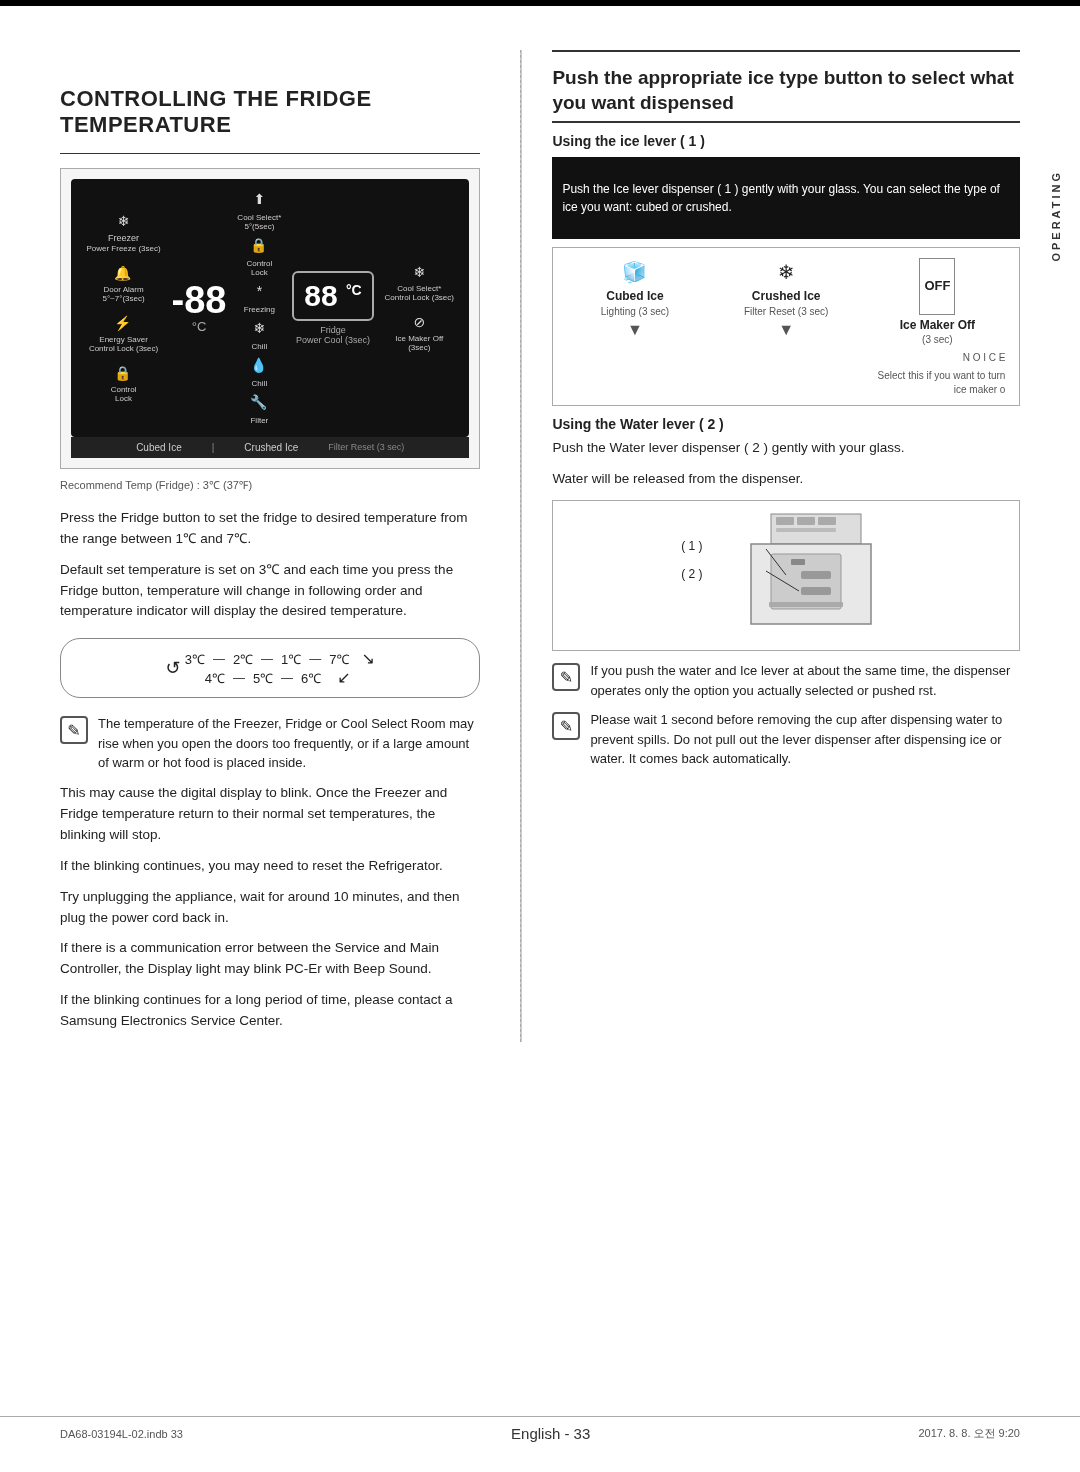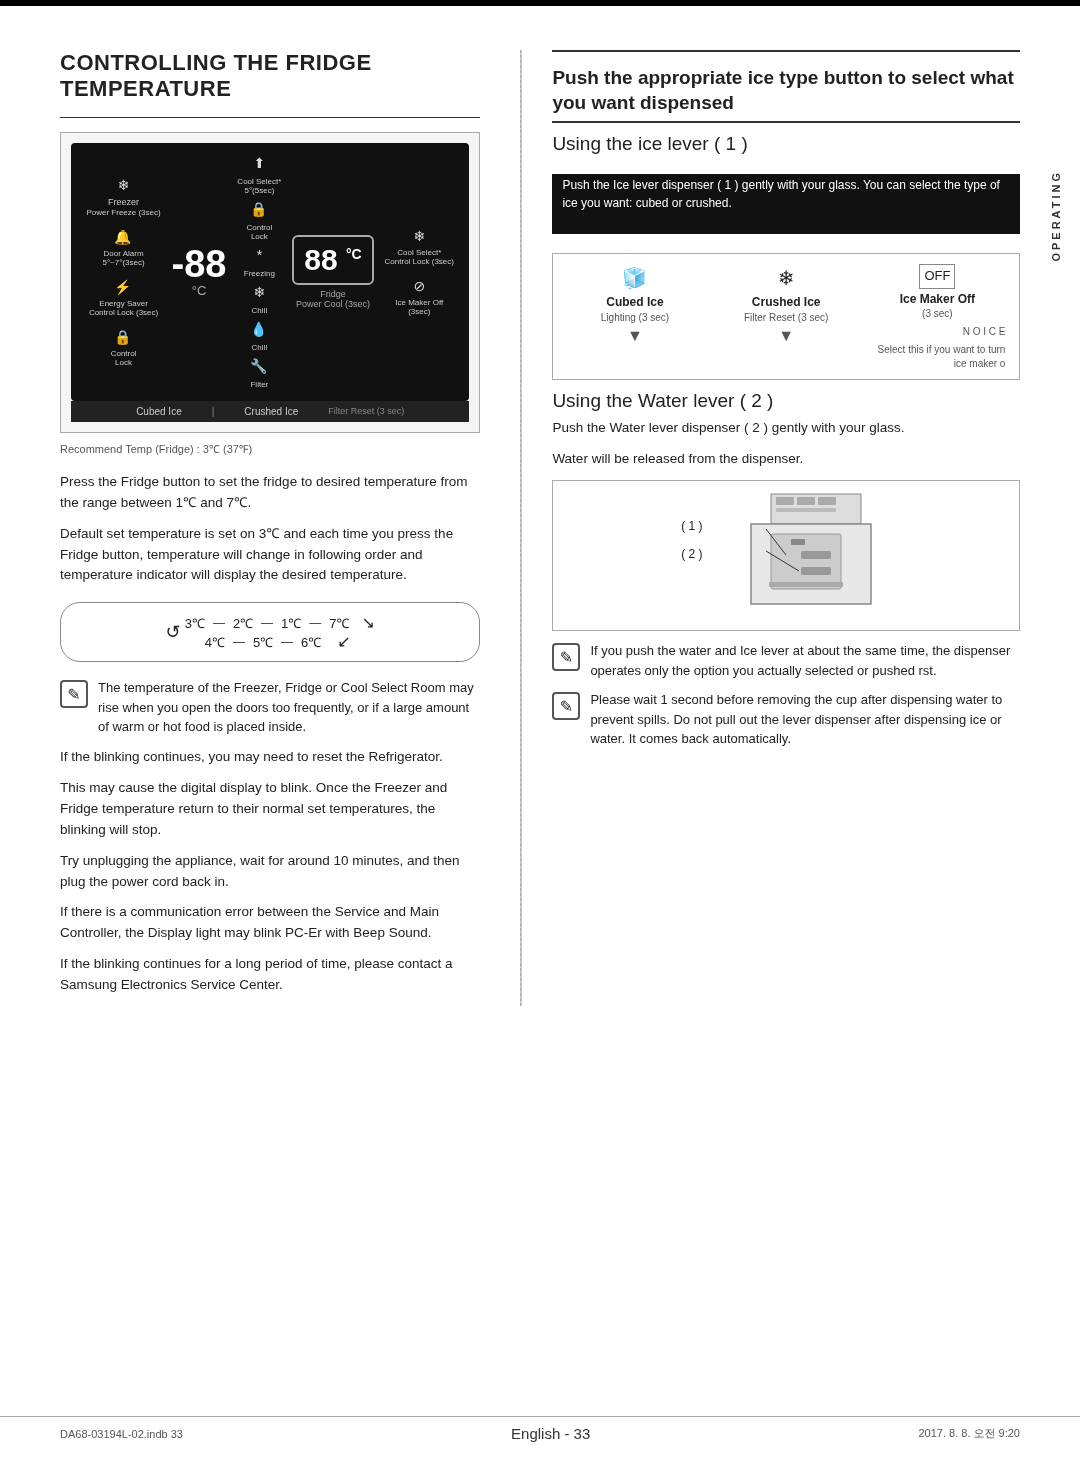--- a/index.html
+++ b/index.html
@@ -26,20 +26,21 @@
       background: #000;
     }
     .content-area {
       display: flex;
       gap: 0;
       margin-top: 10px;
     }
     .left-col {
       width: 48%;
       padding-right: 30px;
+      margin-top: 36px;
     }
     .divider-vertical {
       width: 2px;
       background: #ccc;
       margin: 0 10px;
       align-self: stretch;
       border-left: 1px dashed #aaa;
     }
     .right-col {
       width: 52%;
@@ -165,30 +166,30 @@
     }
     .subtitle-large {
       font-size: 19px;
       font-weight: 600;
       line-height: 1.3;
       margin-bottom: 6px;
       border-bottom: 2px solid #333;
       padding-bottom: 6px;
     }
     .using-label {
-      font-size: 19px;
-      font-weight: 400;
+      font-size: 14px;
+      font-weight: 700;
       margin-bottom: 6px;
       margin-top: 10px;
     }
     .ice-overlay-box {
       background: #111;
       color: #fff;
-      padding: 2px 10px;
-      margin: 19px 0;
+      padding: 23px 10px;
+      margin: 8px 0;
       font-size: 12px;
       line-height: 1.5;
       min-height: 60px;
     }
     .ice-buttons-row {
       display: flex;
       justify-content: space-around;
       border: 1px solid #aaa;
       padding: 10px 6px 8px;
       margin-bottom: 10px;
@@ -380,22 +381,22 @@
             </div>
           </div>
         </div>
       </div>
 
       <div class="note-box">
         <div class="note-icon">✎</div>
         <p class="note-text">The temperature of the Freezer, Fridge or Cool Select Room may rise when you open the doors too frequently, or if a large amount of warm or hot food is placed inside.</p>
       </div>
 
+      <p class="body-text">This may cause the digital display to blink. Once the Freezer and Fridge temperature return to their normal set temperatures, the blinking will stop.</p>
       <p class="body-text">If the blinking continues, you may need to  reset the Refrigerator.</p>
-      <p class="body-text">This may cause the digital display to blink. Once the Freezer and Fridge temperature return to their normal set temperatures, the blinking will stop.</p>
       <p class="body-text">Try unplugging the appliance, wait for around 10 minutes, and then plug the power cord back in.</p>
       <p class="body-text">If there is a communication error between the Service and Main Controller, the Display light may blink  PC-Er  with Beep Sound.</p>
       <p class="body-text">If the blinking continues for a long period of time, please contact a Samsung Electronics Service Center.</p>
     </div>
 
     <div class="divider-vertical"></div>
 
     <div class="right-col">
 
       <div class="operating-sidebar">OPERATING</div>
@@ -418,21 +419,21 @@
         </div>
 
         <div class="ice-btn-item">
           <span class="ice-btn-icon">❄</span>
           <div class="ice-btn-label">Crushed Ice</div>
           <div class="ice-btn-sub">Filter Reset (3 sec)</div>
           <span class="ice-btn-arrow">▼</span>
         </div>
 
         <div class="ice-btn-item">
-          <span class="ice-btn-icon" style="font-size:13px;font-weight:normal;border:1px solid #888;padding:2px 4px;display:inline-block;">OFF</span>
+          <span class="ice-btn-icon" style="font-size:13px;font-weight:bold;border:1px solid #888;padding:18px 4px;display:inline-block;">OFF</span>
           <div class="ice-btn-label">Ice Maker Off</div>
           <div class="ice-btn-sub">(3 sec)</div>
           <div class="no-ice-text">N O   I C E</div>
           <div class="no-ice-text">Select this if you want to turn ice maker o</div>
         </div>
       </div>
 
       <div class="water-section">
         <p class="using-label">Using the Water lever ( 2 )</p>
         <p class="body-text">Push the Water lever dispenser ( 2 ) gently with your glass.</p>

